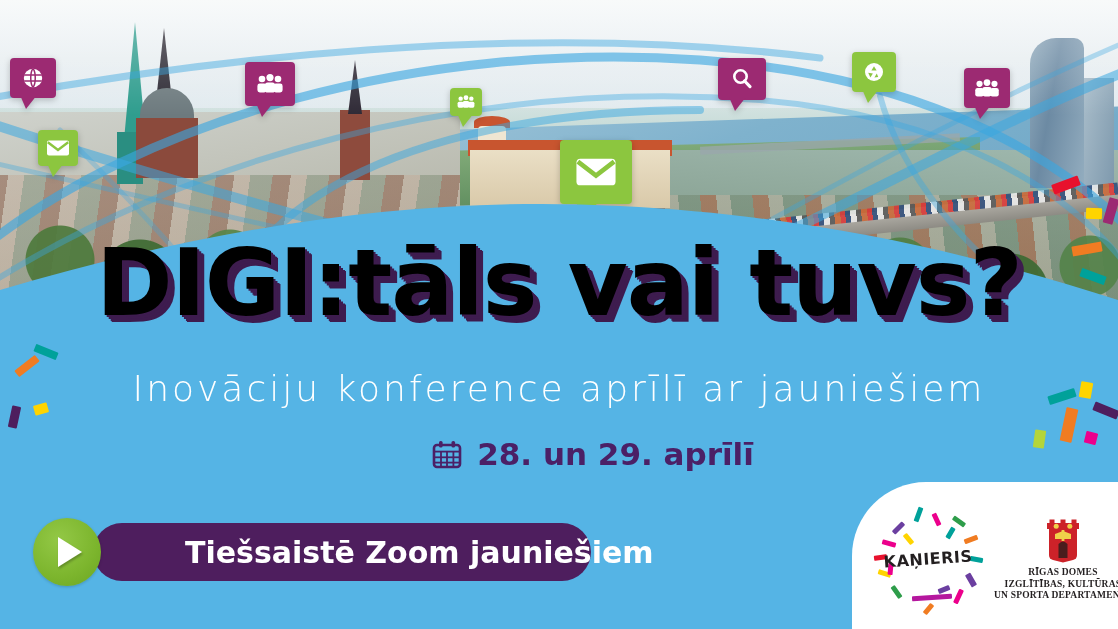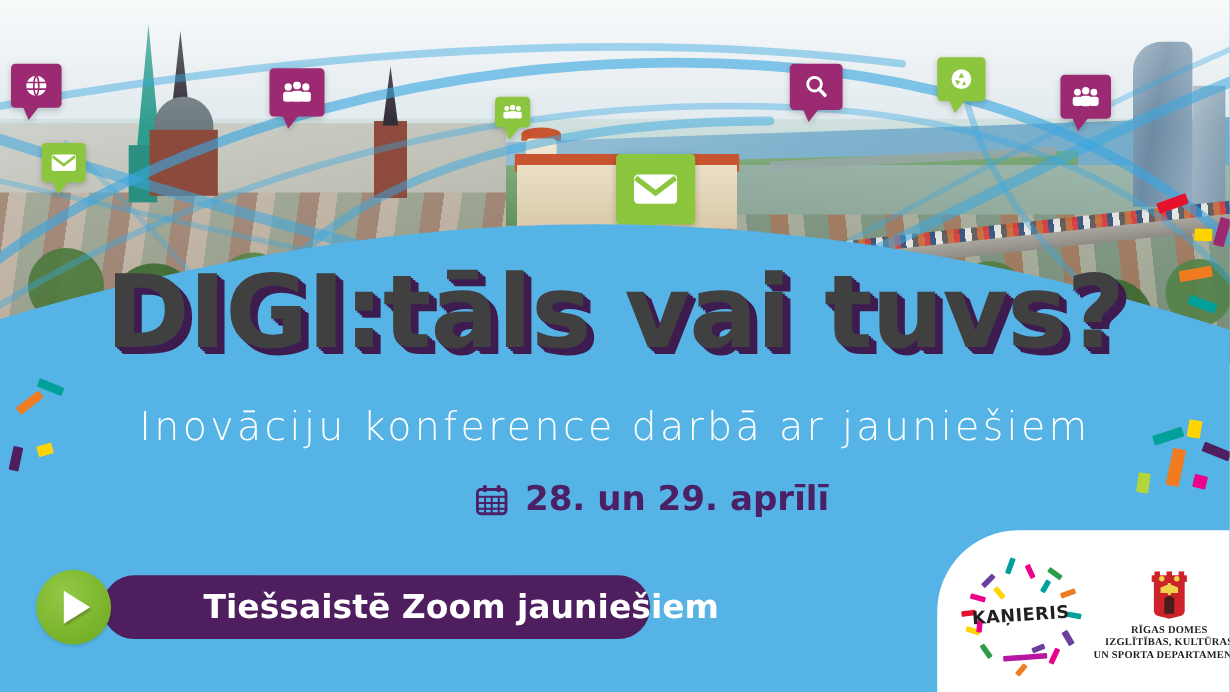--- a/index.html
+++ b/index.html
@@ -192,21 +192,21 @@
     position:absolute;left:0;top:238px;width:1118px;height:112px;
     text-align:center;
   }
   .title{
     display:inline-block;
     font-family:"DejaVu Sans", sans-serif;
     font-weight:bold;
     font-size:92px;
     line-height:1;
     letter-spacing:-1px;
-    color:#404040;
+    color:#000000;
     text-shadow:
        2px 2px 0 #3e1c4f,
        4px 4px 0 #3e1c4f,
        6px 6px 0 #3e1c4f,
        7px 7px 0 #3e1c4f;
     white-space:nowrap;
   }
   .subtitle{
     position:absolute;left:0;top:368px;width:1118px;
     text-align:center;
@@ -441,21 +441,21 @@
       <div class="bgconf" style="position: absolute; left: 1086px; top: 208px; width: 16px; height: 11px; background: rgb(255, 212, 0); transform: rotate(2deg); border-radius: 1px;"></div>
       <div class="bgconf" style="position: absolute; left: 1106px; top: 198px; width: 10px; height: 26px; background: rgb(156, 42, 114); transform: rotate(16deg); border-radius: 1px;"></div>
       <div class="bgconf" style="position: absolute; left: 1072px; top: 244px; width: 30px; height: 10px; background: rgb(240, 124, 34); transform: rotate(-10deg); border-radius: 1px;"></div>
       <div class="bgconf" style="position: absolute; left: 1080px; top: 272px; width: 26px; height: 9px; background: rgb(0, 161, 154); transform: rotate(20deg); border-radius: 1px;"></div>
     </div>
 
   <div class="title-wrap">
     <div class="title">DIGI:tāls vai tuvs?</div>
   </div>
 
-  <div class="subtitle">Inovāciju konference darbā ar jauniešiem</div>
+  <div class="subtitle">Inovāciju konference aprīlī ar jauniešiem</div>
 
   <div class="meta">
 
     <div class="meta-item">
       <svg width="34" height="34" viewBox="0 0 34 34">
         <rect x="4" y="8" width="26" height="22" rx="3" fill="none" stroke="#4b2066" stroke-width="2.6"></rect>
         <rect x="9" y="4" width="3.6" height="6.5" rx="1.6" fill="#4b2066"></rect>
         <rect x="21.5" y="4" width="3.6" height="6.5" rx="1.6" fill="#4b2066"></rect>
         <g stroke="#4b2066" stroke-width="1.8">
           <line x1="4" y1="14.6" x2="30" y2="14.6"></line>

